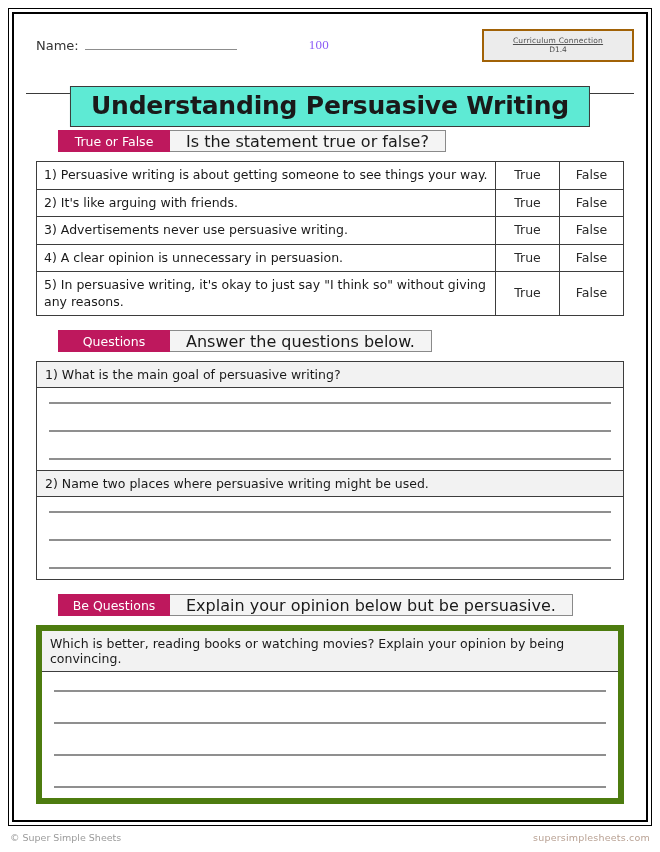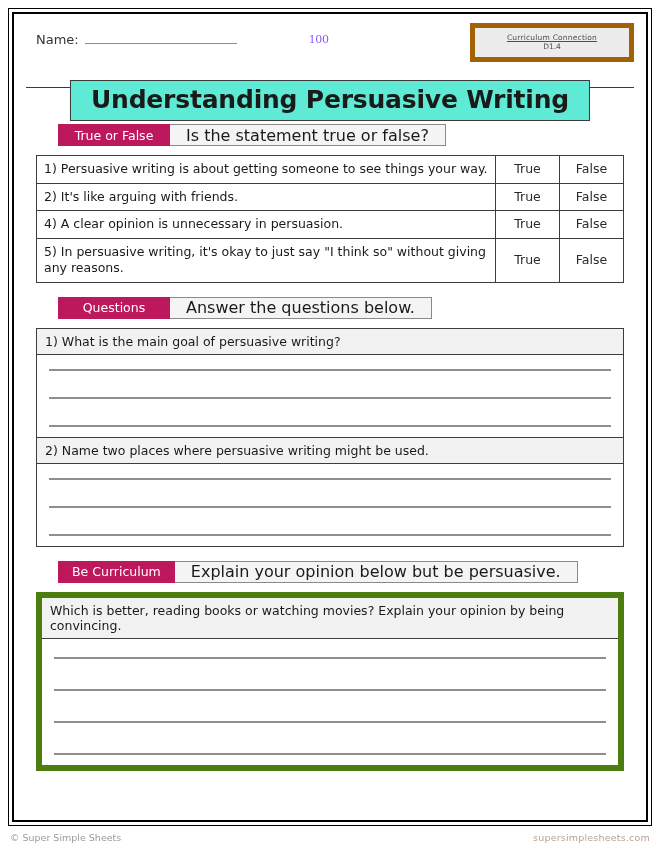--- a/index.html
+++ b/index.html
@@ -32,21 +32,21 @@
     top: 3px;
     right: 3px;
     bottom: 3px;
     border: 2px solid #000;
     box-sizing: border-box;
     background: #fff;
   }
   .content {
     position: absolute;
     left: 0; top: 0; right: 0; bottom: 0;
-    padding: 10px 12px 0 12px;
+    padding: 16px 12px 0 12px;
     box-sizing: border-box;
   }
 
   
   .topbar {
     display: flex;
     align-items: flex-start;
     height: 34px;
     position: relative;
   }
@@ -71,23 +71,23 @@
     margin-left: 72px;
     font-size: 13px;
     color: #8b5cf6;
     letter-spacing: .3px;
     font-family: Liberation Serif, serif;
   }
   .curriculum {
     position: absolute;
     right: 0px;
     top: -1px;
-    width: 164px;
+    width: 152px;
     background: #ececec;
-    border: 5px solid #a16207;
+    border: 2px solid #a16207;
     box-sizing: border-box;
     text-align: center;
     padding: 5px 2px 5px 2px;
     line-height: 1.25;
   }
   .curriculum .cc-title {
     font-size: 7.5px;
     color: #4e4e4e;
     text-decoration: underline;
     display: block;
@@ -272,20 +272,25 @@
             <td class="tf-stmt">1) Persuasive writing is about getting someone to see things your way.</td>
             <td class="tf-opt">True</td>
             <td class="tf-opt">False</td>
           </tr>
           <tr>
             <td class="tf-stmt">2) It's like arguing with friends.</td>
             <td class="tf-opt">True</td>
             <td class="tf-opt">False</td>
           </tr>
           <tr>
+            <td class="tf-stmt">3) Advertisements never use persuasive writing.</td>
+            <td class="tf-opt">True</td>
+            <td class="tf-opt">False</td>
+          </tr>
+          <tr>
             <td class="tf-stmt">4) A clear opinion is unnecessary in persuasion.</td>
             <td class="tf-opt">True</td>
             <td class="tf-opt">False</td>
           </tr>
           <tr>
             <td class="tf-stmt">5) In persuasive writing, it's okay to just say "I think so" without giving any reasons.</td>
             <td class="tf-opt">True</td>
             <td class="tf-opt">False</td>
           </tr>
         </tbody>
@@ -309,21 +314,21 @@
           <div class="q-prompt">2) Name two places where persuasive writing might be used.</div>
           <div class="q-lines">
             <div class="wline"></div>
             <div class="wline"></div>
             <div class="wline"></div>
           </div>
         </div>
       </div>
 
       <div class="section-head">
-        <div class="sh-label">Be Curriculum</div>
+        <div class="sh-label">Be Questions</div>
         <div class="sh-desc">Explain your opinion below but be persuasive.</div>
       </div>
 
       <div class="p-outer">
         <div class="p-prompt">Which is better, reading books or watching movies? Explain your opinion by being convincing.</div>
         <div class="p-lines">
           <div class="wline"></div>
           <div class="wline"></div>
           <div class="wline"></div>
           <div class="wline"></div>

